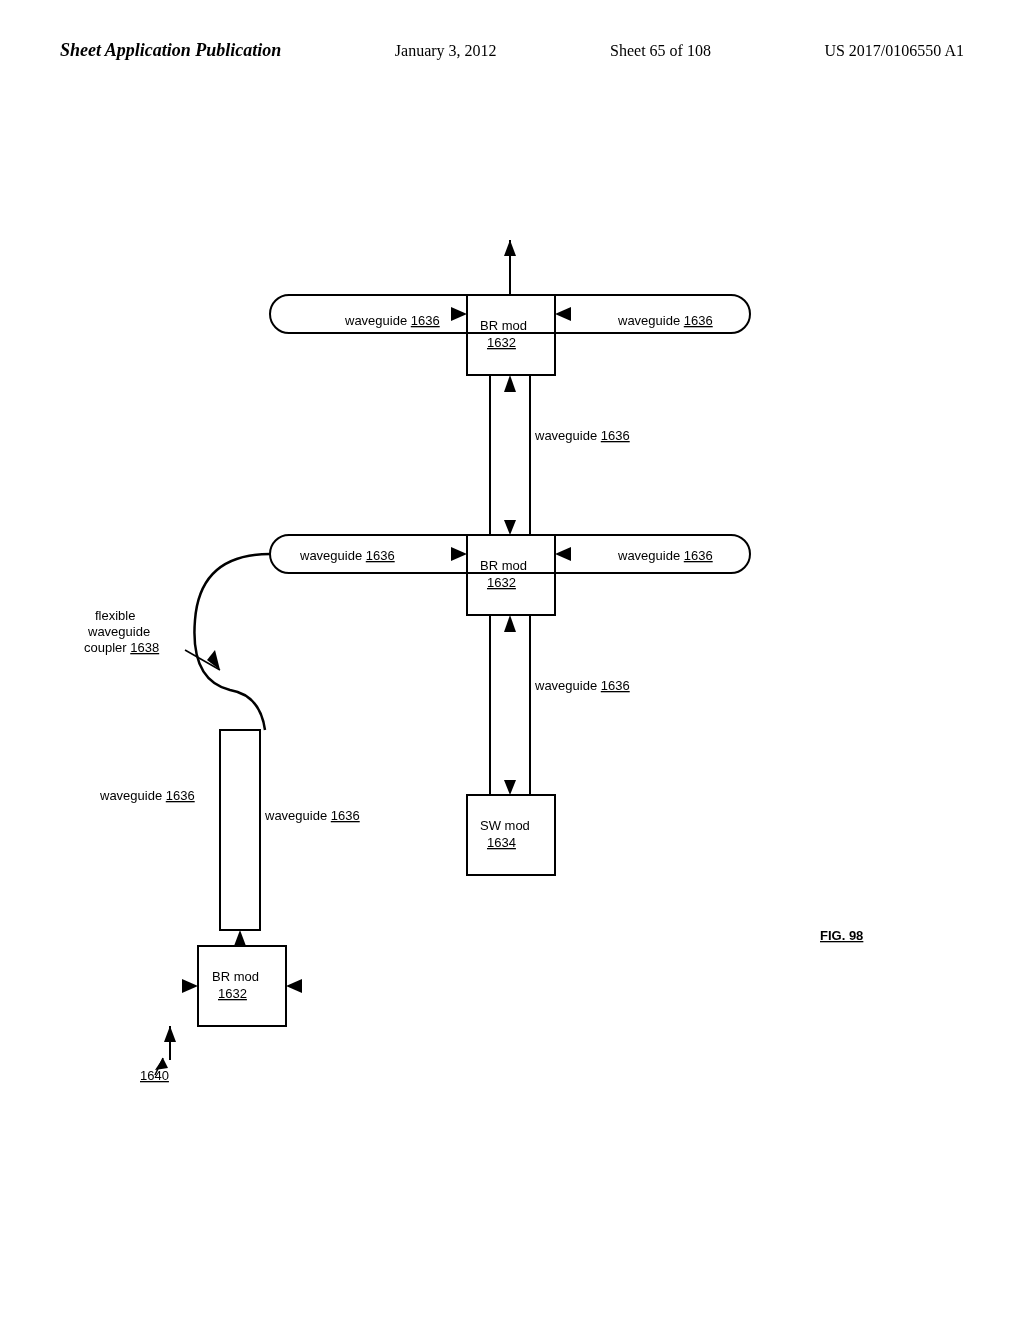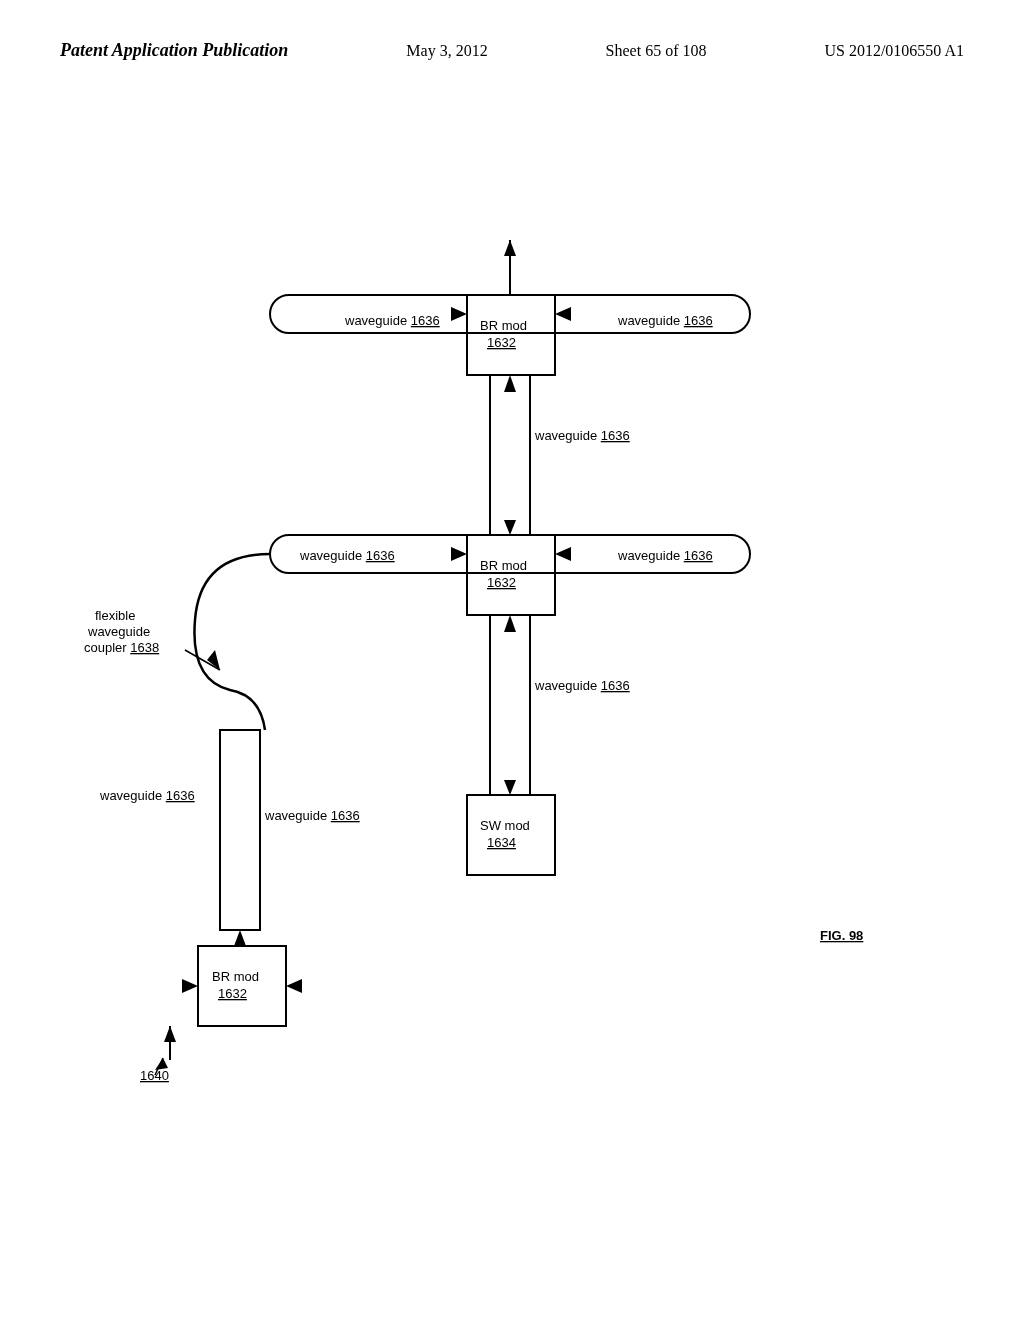--- a/index.html
+++ b/index.html
@@ -49,24 +49,24 @@
 
     text {
       font-family: Arial, sans-serif;
       font-size: 13px;
     }
   </style>
 </head>
 <body>
 
 <div class="page-header">
-  <span class="header-left">Patent Application Publication</span>
-  <span class="header-center">May 3, 2012</span>
+  <span class="header-left">Sheet Application Publication</span>
+  <span class="header-center">January 3, 2012</span>
   <span class="header-center">Sheet 65 of 108</span>
-  <span class="header-right">US 2012/0106550 A1</span>
+  <span class="header-right">US 2017/0106550 A1</span>
 </div>
 
 <div class="diagram-area">
   <svg viewBox="0 0 1024 1100" xmlns="http://www.w3.org/2000/svg">
 
     <rect x="270" y="155" width="480" height="38" rx="19" ry="19" fill="none" stroke="#000" stroke-width="2"></rect>
 
     <text x="345" y="185" font-family="Arial,sans-serif" font-size="13">
       <tspan>waveguide </tspan><tspan text-decoration="underline">1636</tspan>
     </text>

